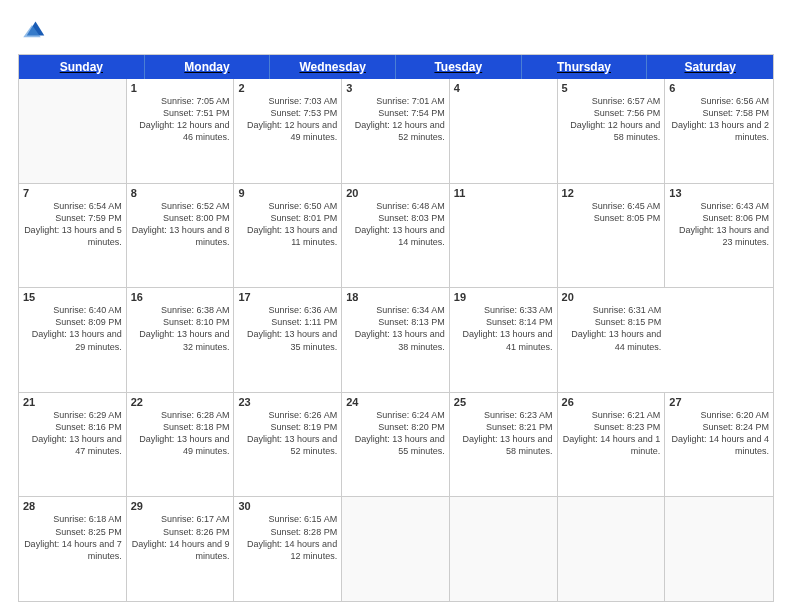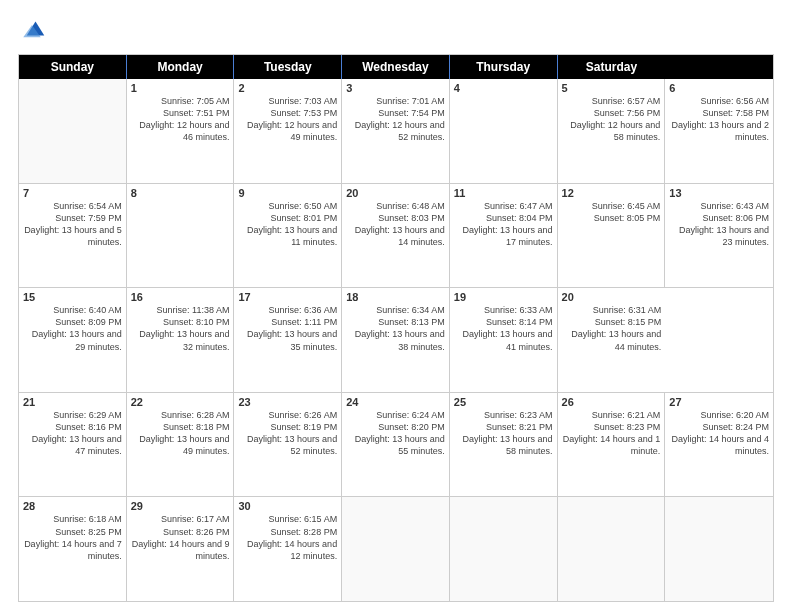--- a/index.html
+++ b/index.html
@@ -61,22 +61,22 @@
       color: #555;
     }
     .calendar {
       flex: 1;
       display: flex;
       flex-direction: column;
       border: 1px solid #ccc;
     }
     .col-headers {
       display: grid;
-      grid-template-columns: repeat(7, 1fr);
-      background: #000000;
+      grid-template-columns: repeat(6, 1fr);
+      background: #1d4ed8;
       text-decoration: underline;
     }
     .col-header {
       color: #fff;
       font-size: 12px;
       font-weight: bold;
       text-align: center;
       padding: 5px 2px;
       border-right: 1px solid #4a7ed4;
     }
@@ -137,22 +137,22 @@
     <div class="title-block">
       <div class="cal-title"></div>
       <div class="cal-subtitle"></div>
     </div>
   </div>
 
   <div class="calendar">
     <div class="col-headers">
     <div class="col-header">Sunday</div>
         <div class="col-header">Monday</div>
+        <div class="col-header">Wednesday</div>
         <div class="col-header">Tuesday</div>
-        <div class="col-header">Wednesday</div>
         <div class="col-header">Thursday</div>
         <div class="col-header">Saturday</div>
       </div>
     <div class="weeks">
     <div class="week-row">
           <div class="day-cell empty"></div>
           <div class="day-cell">
             <div class="day-num">1</div>
             <div class="day-info">
               <span>Sunrise: 7:05 AM</span>
@@ -200,44 +200,44 @@
           <div class="day-cell">
             <div class="day-num">7</div>
             <div class="day-info">
               <span>Sunrise: 6:54 AM</span>
               <span>Sunset: 7:59 PM</span>
               <span>Daylight: 13 hours and 5 minutes.</span>
             </div>
           </div>
           <div class="day-cell">
             <div class="day-num">8</div>
+            <div class="day-info">
+              <span>Sunrise: 6:52 AM</span>
+              <span>Sunset: 8:00 PM</span>
+              <span>Daylight: 13 hours and 8 minutes.</span>
+            </div>
           </div>
           <div class="day-cell">
             <div class="day-num">9</div>
             <div class="day-info">
               <span>Sunrise: 6:50 AM</span>
               <span>Sunset: 8:01 PM</span>
               <span>Daylight: 13 hours and 11 minutes.</span>
             </div>
           </div>
           <div class="day-cell">
             <div class="day-num">20</div>
             <div class="day-info">
               <span>Sunrise: 6:48 AM</span>
               <span>Sunset: 8:03 PM</span>
               <span>Daylight: 13 hours and 14 minutes.</span>
             </div>
           </div>
           <div class="day-cell">
             <div class="day-num">11</div>
-            <div class="day-info">
-              <span>Sunrise: 6:47 AM</span>
-              <span>Sunset: 8:04 PM</span>
-              <span>Daylight: 13 hours and 17 minutes.</span>
-            </div>
           </div>
           <div class="day-cell">
             <div class="day-num">12</div>
             <div class="day-info">
               <span>Sunrise: 6:45 AM</span>
               <span>Sunset: 8:05 PM</span>
             </div>
           </div>
           <div class="day-cell">
             <div class="day-num">13</div>
@@ -253,21 +253,21 @@
             <div class="day-num">15</div>
             <div class="day-info">
               <span>Sunrise: 6:40 AM</span>
               <span>Sunset: 8:09 PM</span>
               <span>Daylight: 13 hours and 29 minutes.</span>
             </div>
           </div>
           <div class="day-cell">
             <div class="day-num">16</div>
             <div class="day-info">
-              <span>Sunrise: 11:38 AM</span>
+              <span>Sunrise: 6:38 AM</span>
               <span>Sunset: 8:10 PM</span>
               <span>Daylight: 13 hours and 32 minutes.</span>
             </div>
           </div>
           <div class="day-cell">
             <div class="day-num">17</div>
             <div class="day-info">
               <span>Sunrise: 6:36 AM</span>
               <span>Sunset: 1:11 PM</span>
               <span>Daylight: 13 hours and 35 minutes.</span>

